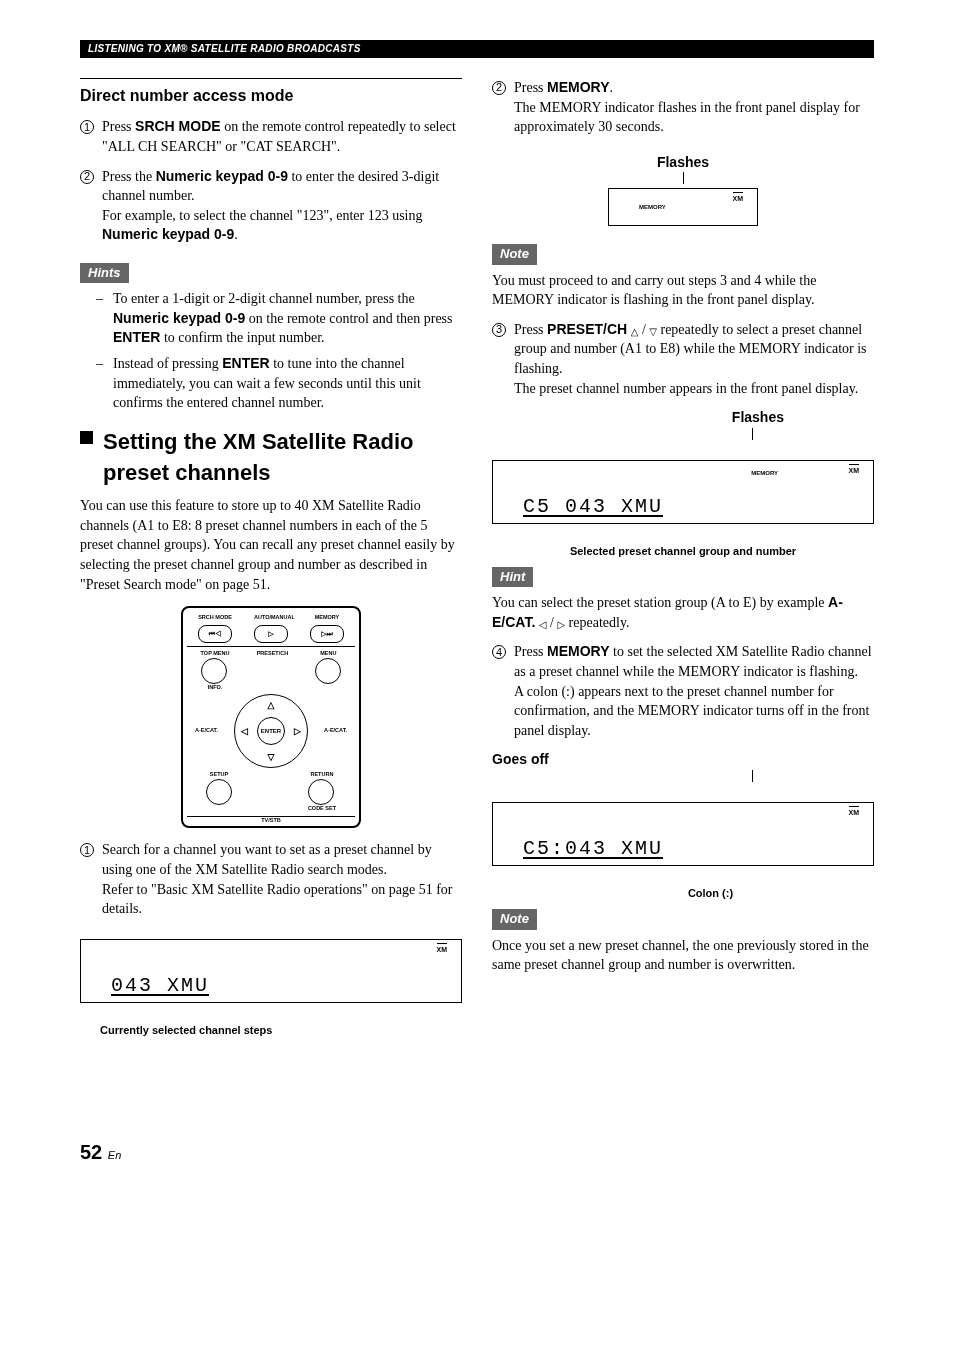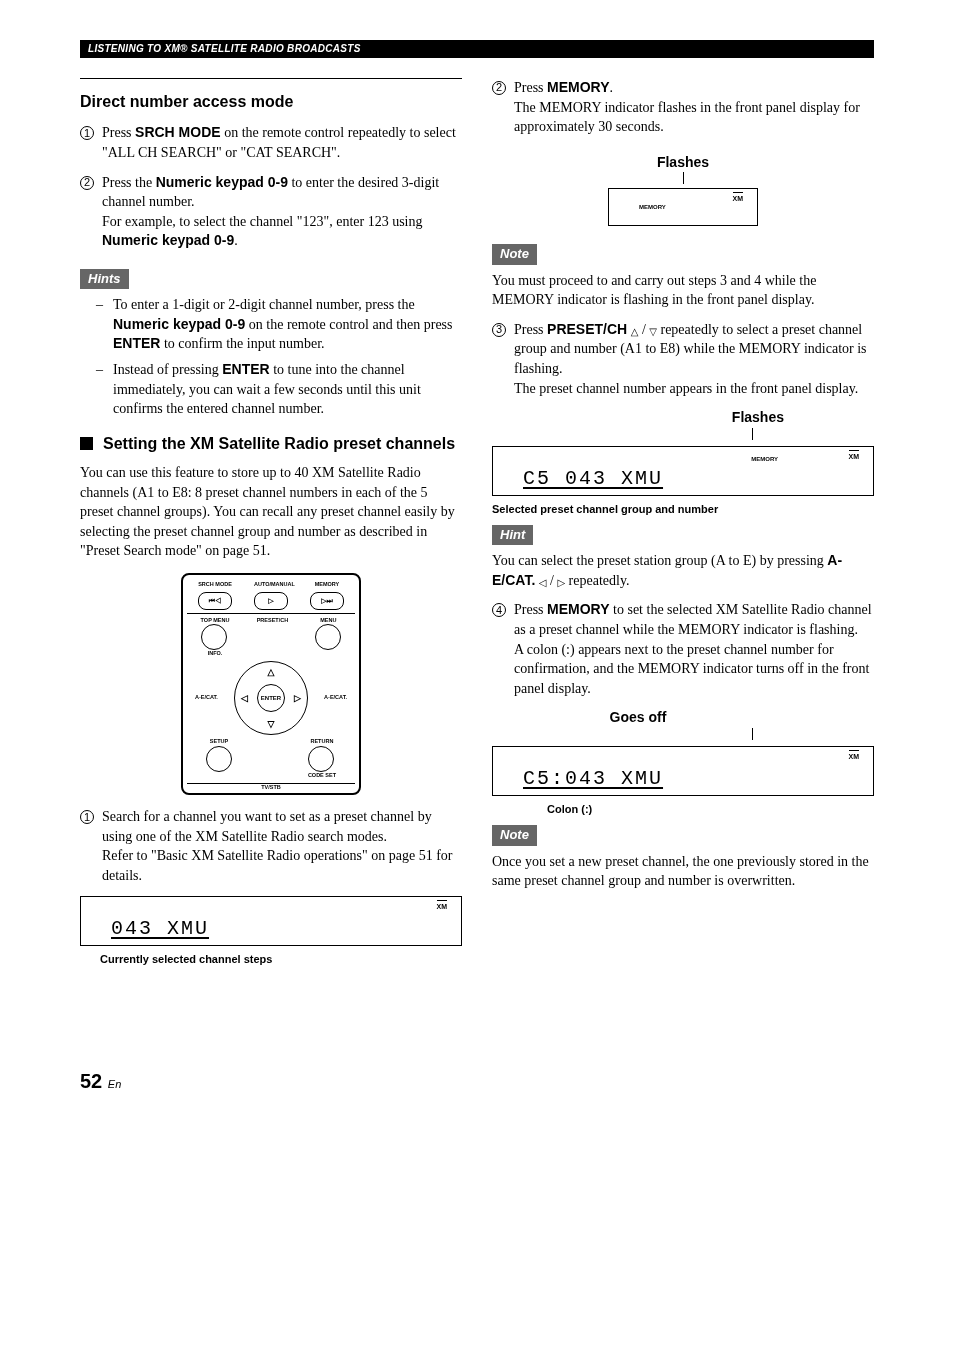--- a/index.html
+++ b/index.html
@@ -27,21 +27,21 @@
     .columns {
       display: flex;
       gap: 30px;
     }
     .col { flex: 1; }
     .section-title {
       font-family: Arial, sans-serif;
       font-weight: 900;
       font-size: 16px;
       border-top: 1.5px solid #000;
-      padding-top: 12px;
+      padding-top: 6px;
       margin-bottom: 10px;
     }
     .step { display: flex; margin-bottom: 10px; align-items: flex-start; }
     .step-num {
       font-size: 11px;
       border: 1px solid #000;
       border-radius: 50%;
       width: 14px;
       height: 14px;
       display: inline-flex;
@@ -64,21 +64,21 @@
       font-size: 13px;
       padding: 1px 8px;
       margin: 8px 0 6px 0;
     }
     .hints-list { margin-left: 16px; }
     .hints-list .dash { display: flex; margin-bottom: 6px; }
     .hints-list .dash::before { content: "–"; margin-right: 10px; flex-shrink: 0; }
     .sub-heading {
       font-family: Arial, sans-serif;
       font-weight: bold;
-      font-size: 16px;
+      font-size: 22px;
       display: flex;
       align-items: flex-start;
       margin-top: 14px;
       margin-bottom: 8px;
     }
     .sub-heading::before {
       content: "";
       display: inline-block;
       width: 13px;
       height: 13px;
@@ -133,22 +133,22 @@
       height: 28px;
       display: flex;
       align-items: center;
       justify-content: center;
       font-size: 6px;
     }
     .remote-arrow { position: absolute; font-size: 9px; }
     .display-panel {
       border: 1.5px solid #000;
       padding: 4px 20px;
-      margin: 6px 0;
-      height: 50px;
+      margin: 20px 0;
+      height: 64px;
       position: relative;
       font-family: Arial, sans-serif;
     }
     .display-xm {
       position: absolute;
       right: 14px;
       top: 3px;
       font-size: 7px;
       font-weight: bold;
       border-top: 1px solid #000;
@@ -162,20 +162,21 @@
       bottom: 2px;
       left: 30px;
       text-decoration: underline;
       text-underline-offset: 3px;
     }
     .display-caption {
       font-family: Arial, sans-serif;
       font-weight: bold;
       font-size: 11px;
       margin-top: 2px;
+      text-align: center;
     }
     .memory-ind {
       position: absolute;
       font-size: 6px;
       font-weight: bold;
     }
     .flash-label {
       font-family: Arial, sans-serif;
       font-weight: bold;
       font-size: 14px;
@@ -345,32 +346,32 @@
     <div style="width:1px;height:12px;background:#000;margin-left:260px"></div>
     <div class="display-panel">
       <div class="memory-ind" style="right:95px;top:8px">MEMORY</div>
       <div class="display-xm">XM</div>
       <div class="display-text">C5 043 XMU</div>
     </div>
     <div class="display-caption">Selected preset channel group and number</div>
 
     <div class="callout-label">Hint</div>
     <div class="body-text">
-      <span>You can select the preset station group (A to E) by pressing </span><span class="bold-sans">A-E/CAT.</span> <span class="tri">◁</span> / <span class="tri">▷</span><span> repeatedly.</span>
+      <span>You can select the preset station group (A to E) by example </span><span class="bold-sans">A-E/CAT.</span> <span class="tri">◁</span> / <span class="tri">▷</span><span> repeatedly.</span>
     </div>
 
     <div class="step">
       <span class="step-num">4</span>
       <div class="step-body">
         <span>Press </span><span class="bold-sans">MEMORY</span><span> to set the selected XM Satellite Radio channel as a preset channel while the MEMORY indicator is flashing.</span><br>
         <span>A colon (:) appears next to the preset channel number for confirmation, and the MEMORY indicator turns off in the front panel display.</span>
       </div>
     </div>
 
-    <div class="flash-label" style="text-align:center;margin-right:90px;margin-top:6px">Goes off</div>
+    <div class="flash-label" style="text-align:left;margin-right:90px;margin-top:6px">Goes off</div>
     <div style="width:1px;height:12px;background:#000;margin-left:260px"></div>
     <div class="display-panel">
       <div class="display-xm">XM</div>
       <div class="display-text">C5:043 XMU</div>
     </div>
     <div class="display-caption" style="margin-left:55px">Colon (:)</div>
 
     <div class="callout-label">Note</div>
     <div class="body-text">Once you set a new preset channel, the one previously stored in the same preset channel group and number is overwritten.</div>
   </div>

